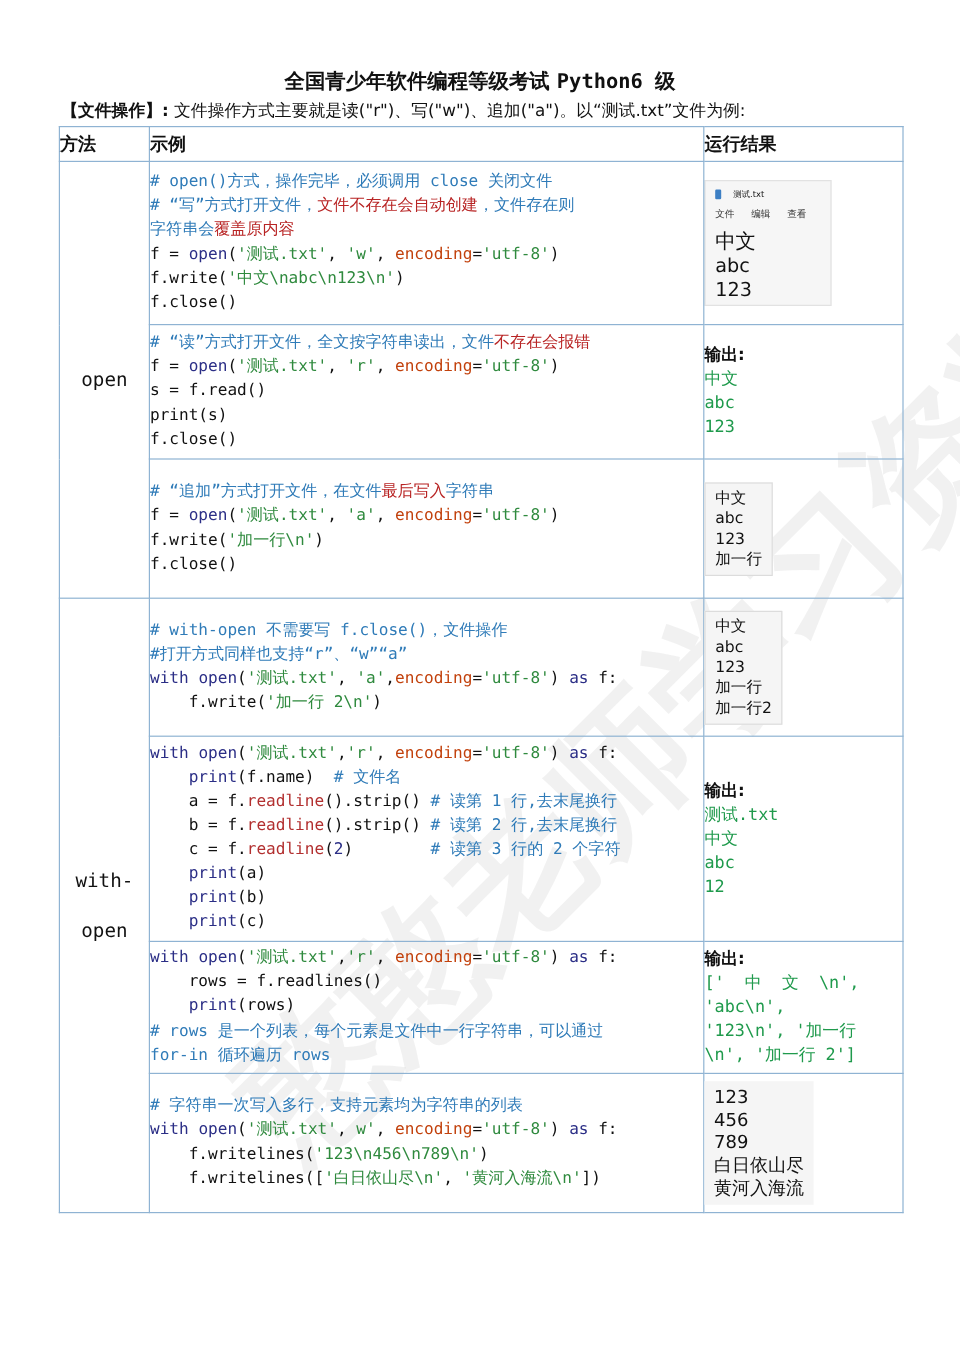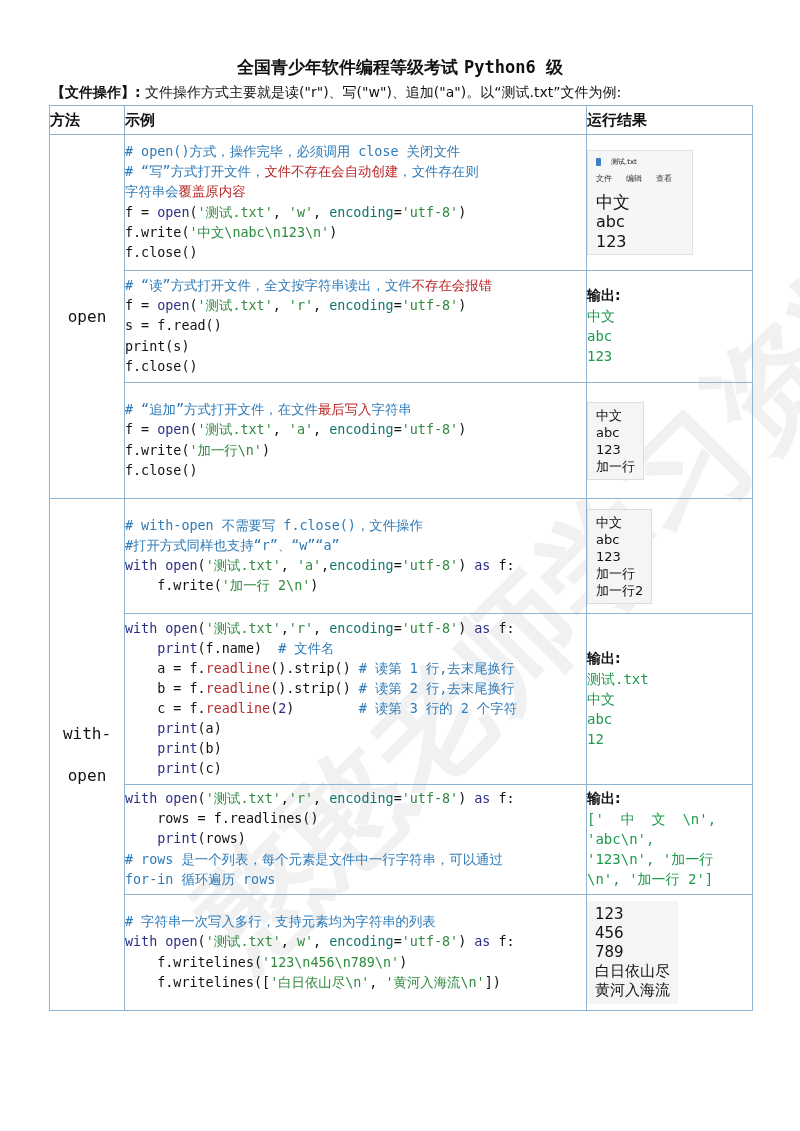--- a/index.html
+++ b/index.html
@@ -11,21 +11,21 @@
   table.main { position: absolute; top: 105px; left: 49px; width: 703px; border-collapse: collapse; table-layout: fixed; }
   table.main td, table.main th { border: 1px solid #8fb3d3; vertical-align: middle; padding: 0; }
   th { font-size: 15px; font-weight: bold; height: 28px; text-align: left; }
   td.method { text-align: center; font-family: "DejaVu Sans Mono", monospace; font-size: 16px; line-height: 42px; }
   td.code { padding: 8px 8px 6px 9px; }
   .code pre { margin: 0; font-family: "DejaVu Sans Mono", monospace; font-size: 13.4px; line-height: 20.1px; white-space: pre; color: #111; }
   .c-cm { color: #2f7bb8; }
   .c-red { color: #b82424; }
   .c-str { color: #2f8a3e; }
   .c-kw { color: #2b2e86; }
-  .c-kwarg { color: #0f766e; }
+  .c-kwarg { color: #c2410c; }
   .c-fn { color: #b22f2f; }
   .c-num { color: #2b2e86; }
   td.result { padding: 6px 10px; }
   .out-label { font-weight: bold; font-size: 14px; margin-bottom: 1px; }
   .out-green { color: #1f9a4c; font-family: "DejaVu Sans Mono", monospace; font-size: 14px; line-height: 20px; white-space: pre; }
   .notebox { display: inline-block; background: #f5f5f5; border: 1px solid #dcdcdc; padding: 4px 8px 4px 8px; font-size: 13px; line-height: 17px; }
   .notebox.big { font-size: 15px; line-height: 19px; }
   .np-win { background: #f6f6f6; border: 1px solid #e2e2e2; width: 92px; padding: 2px 4px 2px 8px; }
   .np-tab { display: flex; align-items: center; gap: 10px; font-size: 7px; height: 14px; margin-top: 2px; }
   .np-ico { width: 5px; height: 8px; background: #3d7fc4; border-radius: 1px; display: inline-block; }

